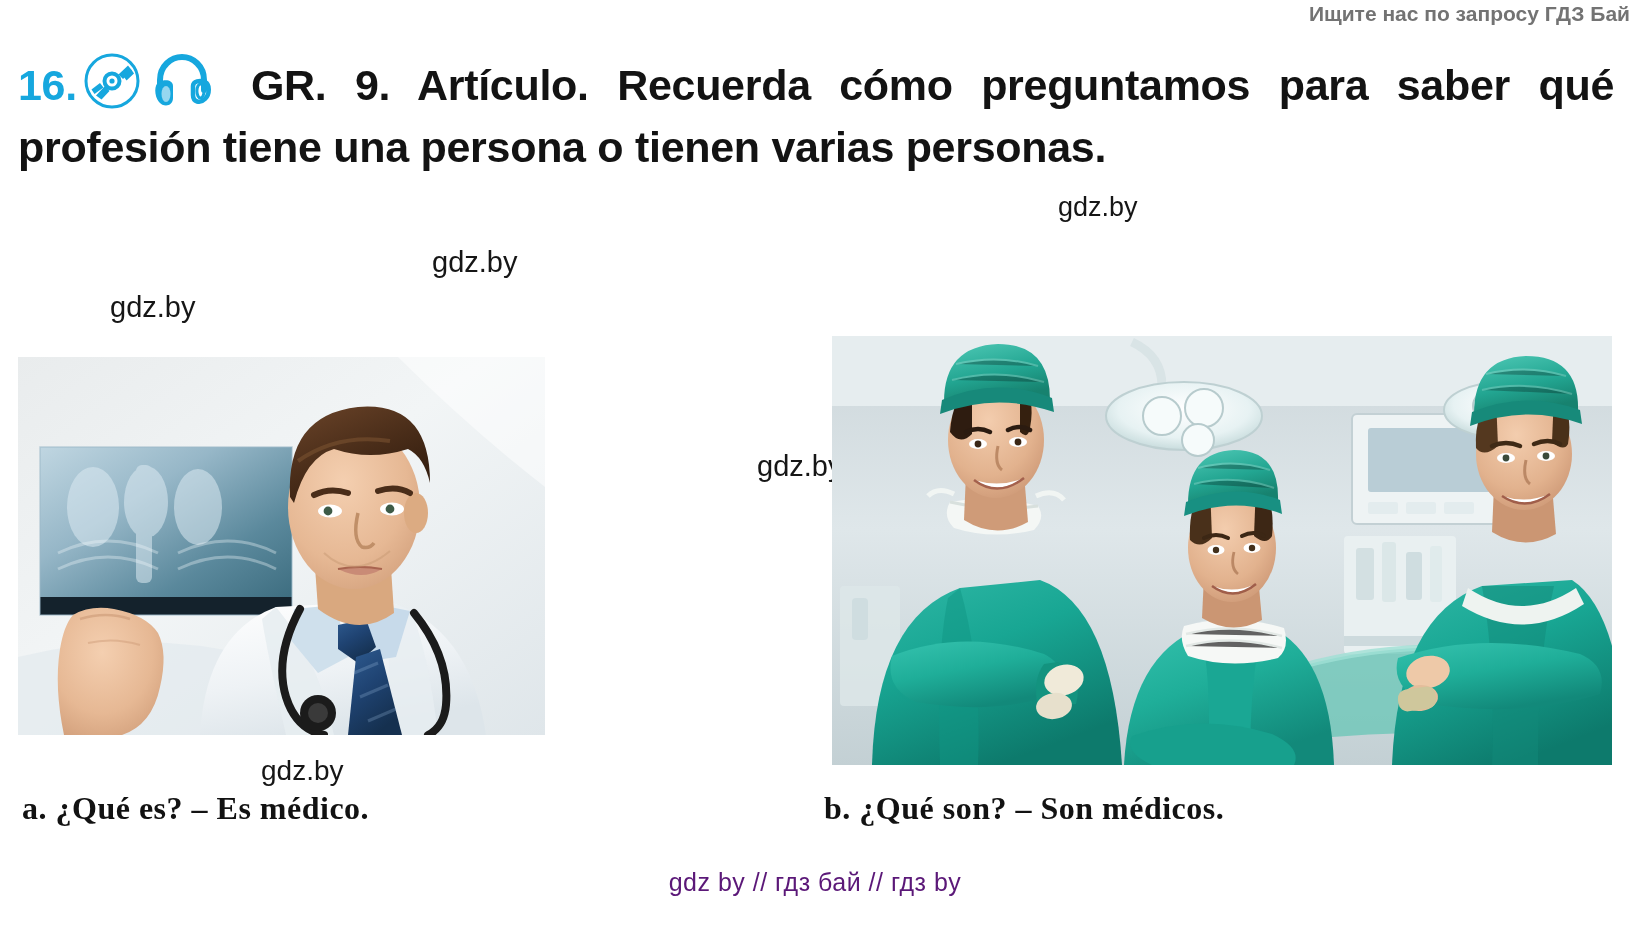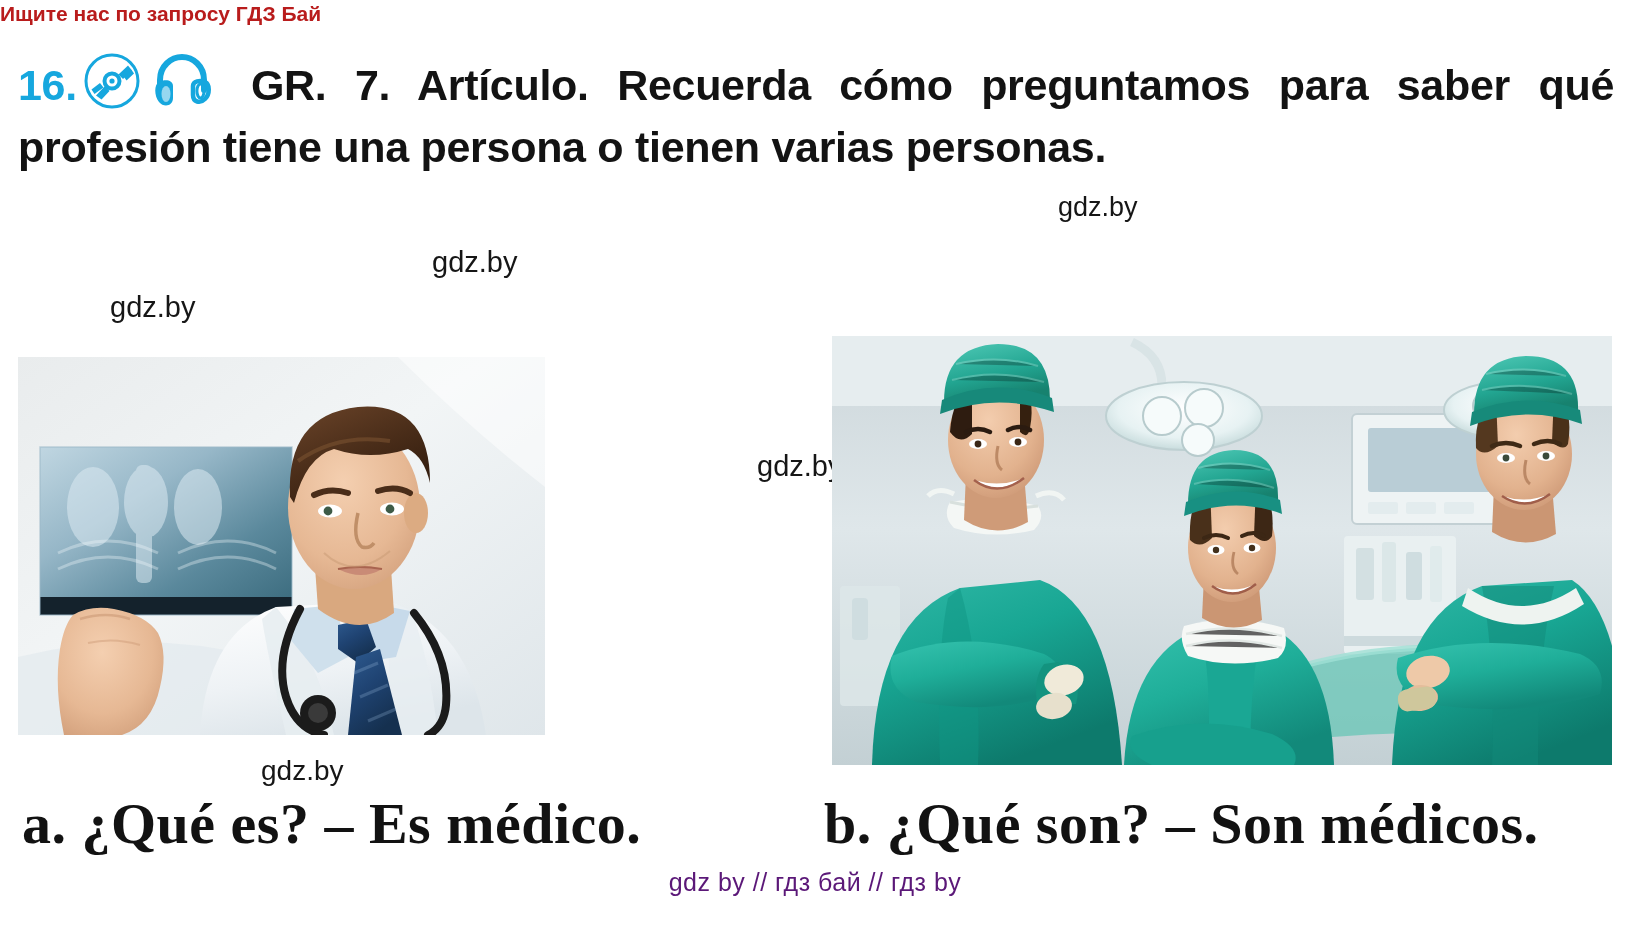--- a/index.html
+++ b/index.html
@@ -14,22 +14,22 @@
     font-family: "Liberation Sans", sans-serif;
     overflow: hidden;
   }
 
   
   .promo-line {
     position: absolute;
     top: 2px;
     left: 0;
     width: 1630px;
-    text-align: left;
-    color: #b91c1c;
+    text-align: right;
+    color: #737373;
     font-family: "Liberation Sans", sans-serif;
     font-size: 21px;
     font-weight: bold;
     letter-spacing: 0px;
   }
 
   
   .exercise-block {
     position: absolute;
     top: 52px;
@@ -86,21 +86,21 @@
   }
   .photo-left  { left: 18px;  top: 357px; width: 527px; height: 378px; }
   .photo-right { left: 832px; top: 336px; width: 780px; height: 429px; }
   .photo svg { display: block; width: 100%; height: 100%; }
 
   
   .caption {
     position: absolute;
     font-family: "Liberation Serif", serif;
     font-weight: bold;
-    font-size: 58px;
+    font-size: 32px;
     color: #121212;
     white-space: nowrap;
     letter-spacing: 0.5px;
   }
   .caption-a { left: 22px;  top: 790px; }
   .caption-b { left: 786px; top: 790px; margin-left: 38px; }
 
   
   .footer-line {
     position: absolute;
@@ -127,21 +127,21 @@
         <path d="M35.5 22.5 L45 13.5 L49 18.5 L40 27 Z" fill="#16a7de"></path>
         <path d="M41 25 L48.5 17.8 L51 21.5 L43.5 28.5 Z" fill="#16a7de"></path>
         <path d="M22 34 L13 43.5 L18.5 47.5 L26.5 39 Z" fill="#16a7de"></path>
         <path d="M17 31 L8.5 37.5 L11.5 42 L20.5 35.5 Z" fill="#16a7de"></path>
       </svg></span><span class="icon-inline"><svg width="58" height="58" viewBox="0 0 58 58">
         <path d="M7 38 V28 C7 14 18 5 29 5 C40 5 51 14 51 28 V38" fill="none" stroke="#16a7de" stroke-width="6" stroke-linecap="round"></path>
         <path d="M6 30 C1 32 1 44 6 50 C11 56 20 54 20 46 V34 C20 28 12 27 6 30 Z" fill="#16a7de"></path>
         <ellipse cx="13" cy="42" rx="4.5" ry="8" fill="#ffffff" opacity="0.55"></ellipse>
         <path d="M52 30 C57 32 57 42 52 47 C47 52 40 50 40 43 V34 C40 29 47 28 52 30 Z" fill="none" stroke="#16a7de" stroke-width="4.5"></path>
         <ellipse cx="47.5" cy="39" rx="3.6" ry="7" fill="none" stroke="#16a7de" stroke-width="3"></ellipse>
-      </svg></span><span class="heading-gap"></span><span>GR. 7. Artículo. Recuerda cómo preguntamos para saber qué profesión tiene una persona o tienen varias personas.</span></p>
+      </svg></span><span class="heading-gap"></span><span>GR. 9. Artículo. Recuerda cómo preguntamos para saber qué profesión tiene una persona o tienen varias personas.</span></p>
 </div>
 
 <div class="wm wm-1">gdz.by</div>
 <div class="wm wm-2">gdz.by</div>
 <div class="wm wm-3">gdz.by</div>
 <div class="wm wm-4">gdz.by</div>
 <div class="wm wm-5">gdz.by</div>
 <div class="wm wm-6">gdz.by</div>
 <div class="wm wm-7">gdz.by</div>
 <div class="wm wm-8">gdz.by</div>

